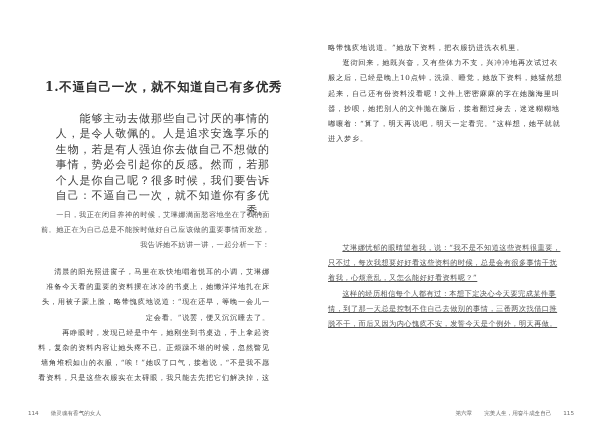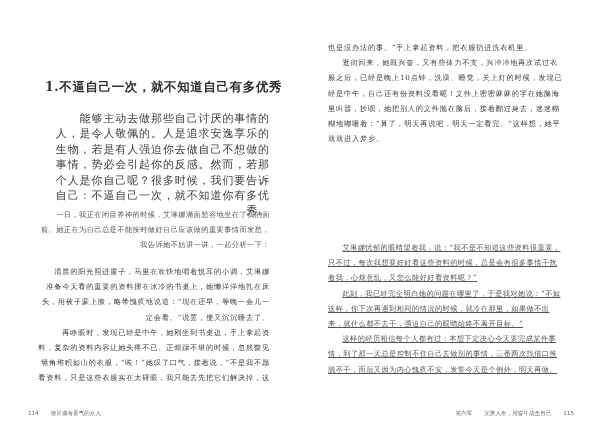--- a/index.html
+++ b/index.html
@@ -124,27 +124,26 @@
       <p>一日，我正在闭目养神的时候，艾琳娜满面愁容地坐在了我的面前。她正在为自己总是不能按时做好自己应该做的重要事情而发愁，我告诉她不妨讲一讲，一起分析一下：</p>
     </div>
 
     <div class="footer footer-left">
       <span>114</span><span class="num"></span><span>做灵魂有香气的女人</span>
     </div>
   </div>
 
   <div class="page page-right">
     <div class="body-block right-story">
-      <p class="cont">也是没办法的事。”手上拿起资料，把衣服扔进洗衣机里。</p>
-      <p>逛街回来，她既兴奋，又有些体力不支，兴冲冲地再次试过衣服之后，已经是晚上10点钟，洗澡、睡觉，关上灯的时候，发现已经是中午，自己还有份资料没看呢！文件上密密麻麻的字在她脑海里叫嚣，抄呗，她把别人的文件抛在脑后，接着翻过身去，迷迷糊糊地嘟嚷着：“算了，明天再说吧，明天一定看完。”这样想，她平就就进入梦乡。</p>
+      <p class="cont">略带愧疚地说道。”她放下资料，把衣服扔进洗衣机里。</p>
+      <p>逛街回来，她既兴奋，又有些体力不支，兴冲冲地再次试过衣服之后，已经是晚上10点钟，洗澡、睡觉，她放下资料，她猛然想起来，自己还有份资料没看呢！文件上密密麻麻的字在她脑海里叫嚣，抄呗，她把别人的文件抛在脑后，接着翻过身去，迷迷糊糊地嘟嚷着：“算了，明天再说吧，明天一定看完。”这样想，她平就就进入梦乡。</p>
     </div>
 
     <div class="body-block right-normal">
       <p>艾琳娜忧郁的眼睛望着我，说：“我不是不知道这些资料很重要，只不过，每次我想要好好看这些资料的时候，总是会有很多事情干扰着我，心烦意乱，又怎么能好好看资料呢？”</p>
-      <p>此刻，我已经完全明白她的问题在哪里了，于是我对她说：“不如这样，你下次再遇到相同的情况的时候，就冷在那里，如果做不出来，就什么都不去干，强迫自己的眼睛始终不离开目标。”</p>
       <p>这样的经历相信每个人都有过：本想下定决心今天要完成某件事情，到了那一天总是控制不住自己去做别的事情，三番两次找借口推脱不干，而后又因为内心愧疚不安，发誓今天是个例外，明天再做。</p>
     </div>
 
     <div class="footer footer-right">
       <span>第六章</span><span class="num"></span><span>完美人生，用奋斗成全自己</span><span class="num"></span><span>115</span>
     </div>
   </div>
 
 </div>
 

